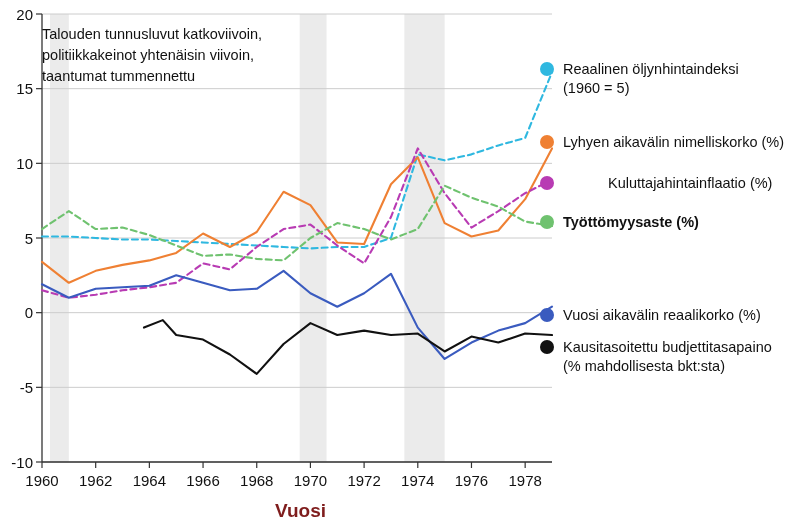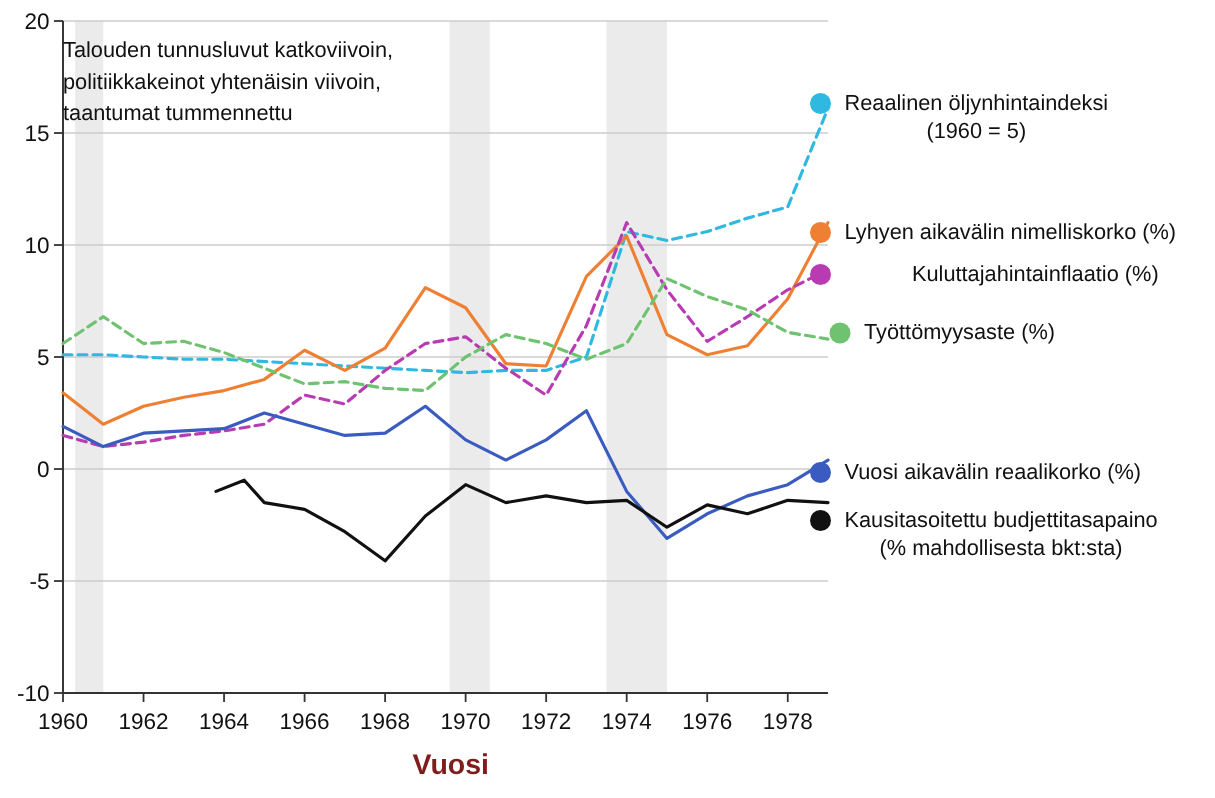--- a/index.html
+++ b/index.html
@@ -33,21 +33,20 @@
     color: #111;
     white-space: pre;
     pointer-events: none;
   }
   .legend {
     position: absolute;
     left: 540px;
     top: 0;
     width: 270px;
     height: 532px;
-    text-align: center;
   }
   .legend-item {
     position: absolute;
     display: flex;
     align-items: flex-start;
   }
   .legend-dot {
     width: 14px;
     height: 14px;
     border-radius: 50%;
@@ -136,29 +135,29 @@
   <div class="note">Talouden tunnusluvut katkoviivoin,
 politiikkakeinot yhtenäisin viivoin,
 taantumat tummennettu</div>
 
   <div class="legend">
     <div class="legend-item" style="top:60px;left:0;">
       <span class="legend-dot" style="background:#2fb8e0"></span>
       <span class="legend-label">Reaalinen öljynhintaindeksi
 (1960 = 5)</span>
     </div>
-    <div class="legend-item" style="top:146px;left:0;">
+    <div class="legend-item" style="top:133px;left:0;">
       <span class="legend-dot" style="background:#ef8033"></span>
       <span class="legend-label">Lyhyen aikavälin nimelliskorko (%)</span>
     </div>
     <div class="legend-item" style="top:174px;left:0;gap:45px;">
       <span class="legend-dot" style="background:#b83bb3"></span>
       <span class="legend-label">Kuluttajahintainflaatio (%)</span>
     </div>
-    <div class="legend-item" style="top:213px;left:13px;">
+    <div class="legend-item" style="top:213px;left:0;font-weight:bold;">
       <span class="legend-dot" style="background:#6fc26f"></span>
       <span class="legend-label">Työttömyysaste (%)</span>
     </div>
     <div class="legend-item" style="top:306px;left:0;">
       <span class="legend-dot" style="background:#3a5bbf"></span>
       <span class="legend-label">Vuosi aikavälin reaalikorko (%)</span>
     </div>
     <div class="legend-item" style="top:338px;left:0;">
       <span class="legend-dot" style="background:#111111"></span>
       <span class="legend-label">Kausitasoitettu budjettitasapaino

